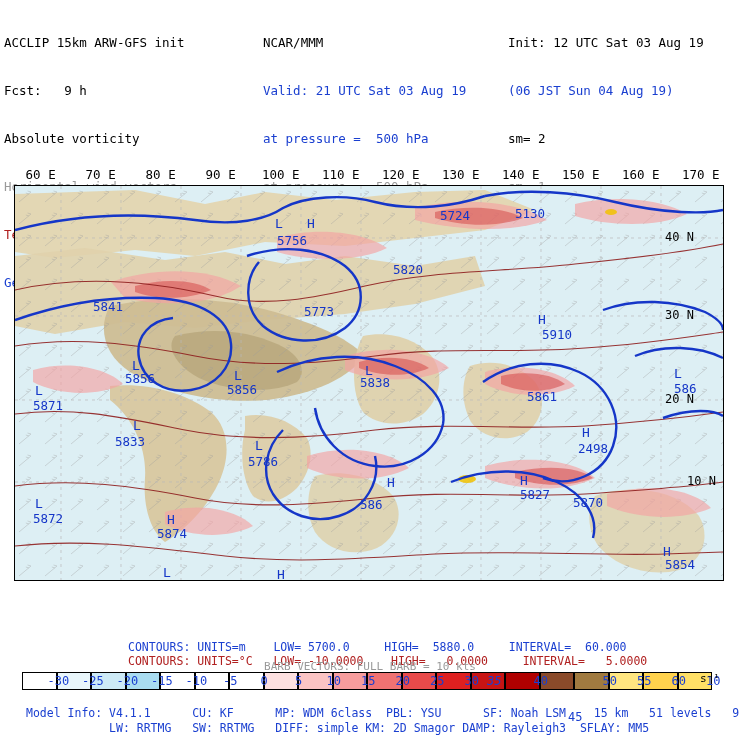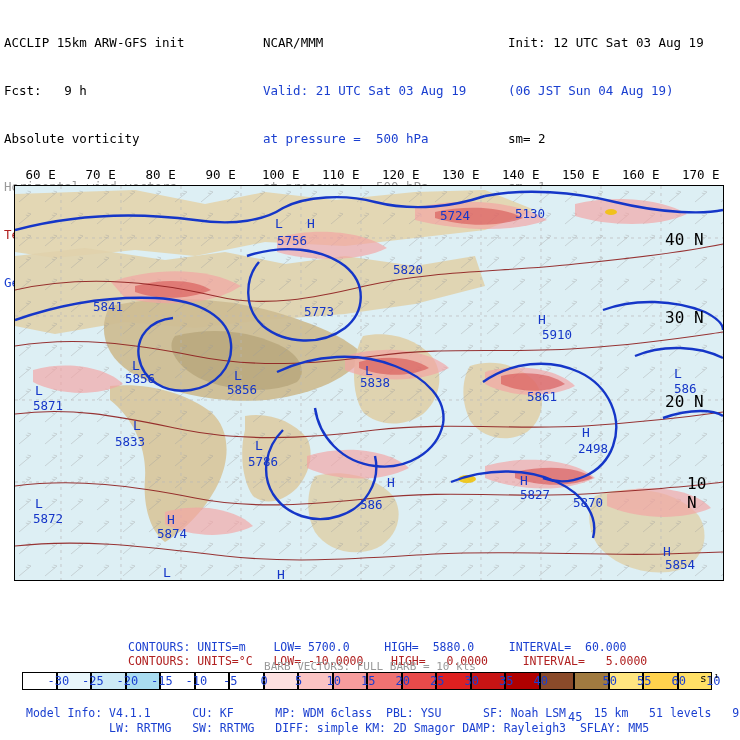--- a/index.html
+++ b/index.html
@@ -22,21 +22,21 @@
   .red{color:#b02020;}
   .grey{color:#9a9a9a;}
   .blk{color:#000;}
 
   
   .maparea{position:absolute;left:14px;top:185px;width:712px;height:398px;}
   .mapframe{position:absolute;left:0;top:0;width:710px;height:396px;border:1px solid #000;box-sizing:border-box;overflow:hidden;background:#dff1f4;}
   .lonlabels{position:absolute;left:0;top:-18px;width:712px;height:16px;}
   .lonlabels span{position:absolute;font-size:12.5px;}
   .latlabels{position:absolute;left:0;top:0;width:712px;height:396px;}
-  .latlabels span{position:absolute;font-size:16px;}
+  .latlabels span{position:absolute;font-size:12px;}
 
   
   svg.mapsvg{position:absolute;left:0;top:0;}
 
   
   .contours{position:absolute;left:0;top:640px;width:740px;height:40px;font-size:11.5px;line-height:14px;}
   .contours .l{position:absolute;white-space:pre;}
   .cbar{position:absolute;left:22px;top:672px;width:690px;height:18px;}
   .cbar .sw{position:absolute;top:0;height:18px;border:1px solid #000;box-sizing:border-box;}
   .cbarlabels{position:absolute;left:0;top:18px;width:700px;height:14px;}
@@ -274,21 +274,21 @@
     <span style="left: 129px; top: -16px; position: absolute;">-15</span>
     <span style="left: 163.5px; top: -16px; position: absolute;">-10</span>
     <span style="left: 201px; top: -16px; position: absolute;">-5</span>
     <span style="left: 238.5px; top: -16px; position: absolute;">0</span>
     <span style="left: 273px; top: -16px; position: absolute;">5</span>
     <span style="left: 304.5px; top: -16px; position: absolute;">10</span>
     <span style="left: 339px; top: -16px; position: absolute;">15</span>
     <span style="left: 373.5px; top: -16px; position: absolute;">20</span>
     <span style="left: 408px; top: -16px; position: absolute;">25</span>
     <span style="left: 442.5px; top: -16px; position: absolute;">30</span>
-    <span style="left: 477px; top: -16px; position: absolute;">35</span>
+    <span style="left: 465px; top: -16px; position: absolute; font-style: italic;">35</span>
     <span style="left: 511.5px; top: -16px; position: absolute;">40</span>
     <span style="left: 546px; top: -16px; position: absolute; margin-top: 36px;">45</span>
     <span style="left: 580.5px; top: -16px; position: absolute;">50</span>
     <span style="left: 615px; top: -16px; position: absolute;">55</span>
     <span style="left: 649.5px; top: -16px; position: absolute;">60</span>
     <span style="left: 684px; top: -16px; position: absolute;">10</span>
   </div>
 <div class="units">s⁻¹</div>
 
 <div class="modelinfo">

